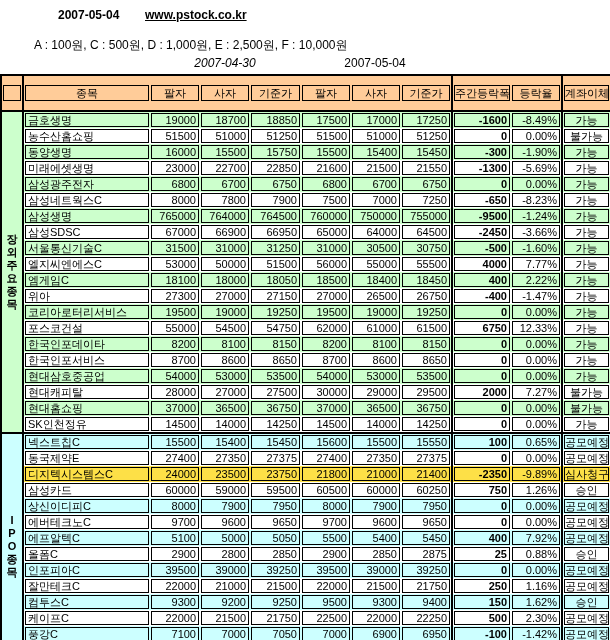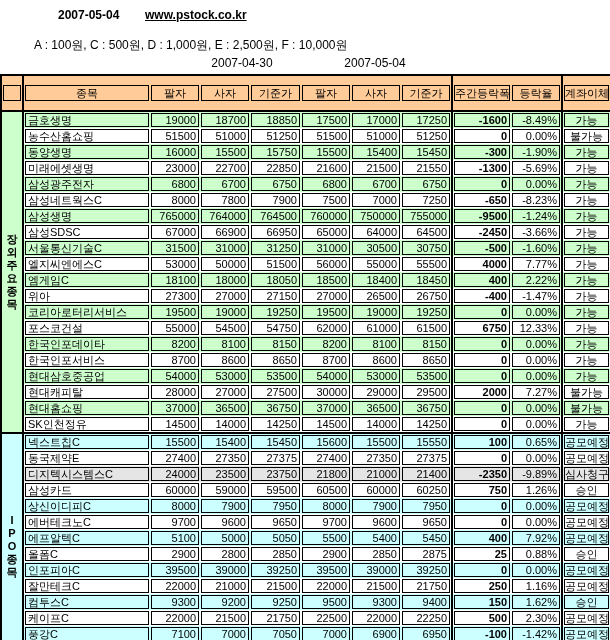--- a/index.html
+++ b/index.html
@@ -3,21 +3,21 @@
 <meta charset="utf-8">
 <style>
   html,body{margin:0;padding:0;background:#fff;}
   .page{position:relative;width:610px;height:640px;background:#ffffff;overflow:hidden;
         font-family:"Liberation Sans","DejaVu Sans",sans-serif;color:#000;}
   .top-date{position:absolute;left:58px;top:8px;font-size:12px;font-weight:bold;}
   .site-link{position:absolute;left:145px;top:8px;font-size:12px;font-weight:bold;
              text-decoration:underline;color:#000;cursor:pointer;}
   .legend{position:absolute;left:34px;top:37px;font-size:12px;}
   .gdate{position:absolute;top:56px;width:150px;text-align:center;font-size:12px;}
-  .g1{left:167px;} .g2{left:300px;}
+  .g1{left:150px;font-style:italic;} .g2{left:300px;}
   table{position:absolute;left:0;top:74px;width:610px;border-collapse:collapse;
         table-layout:fixed;border:2px solid #000;background:#fff;}
   td,th{padding:1px;margin:0;font-weight:normal;overflow:hidden;vertical-align:middle;}
   tbody tr{height:16px;}
   thead tr{height:36px;}
   thead th{background:#ffcc99;border-bottom:2px solid #000;}
   .bx{border:1px solid #000;font-size:11px;line-height:12px;height:12px;
       white-space:nowrap;overflow:hidden;}
   thead .bx{height:14px;line-height:14px;text-align:center;}
   .nm .bx{text-align:left;padding-left:2px;}
@@ -803,21 +803,21 @@
           <td class="num chg tL">
             <div class="bx">0</div>
           </td>
           <td class="num">
             <div class="bx">0.00%</div>
           </td>
           <td class="ct tL">
             <div class="bx">공모예정</div>
           </td>
         </tr>
-        <tr style="background-color: #e5e5e5;">
+        <tr style="background-color: #fde047;">
           <td class="nm">
             <div class="bx">디지텍시스템스C</div>
           </td>
           <td class="num">
             <div class="bx">24000</div>
           </td>
           <td class="num">
             <div class="bx">23500</div>
           </td>
           <td class="num">

